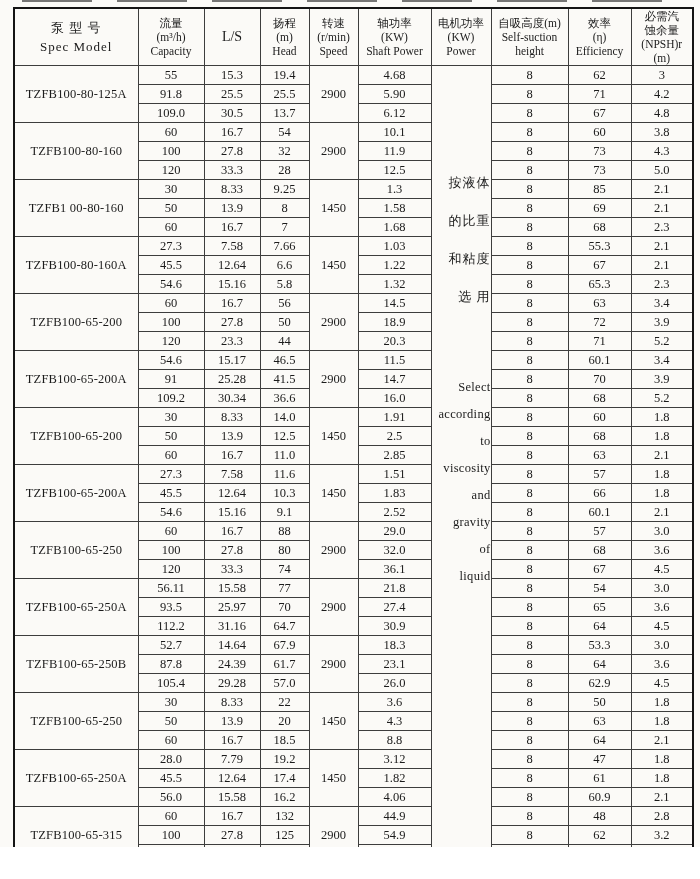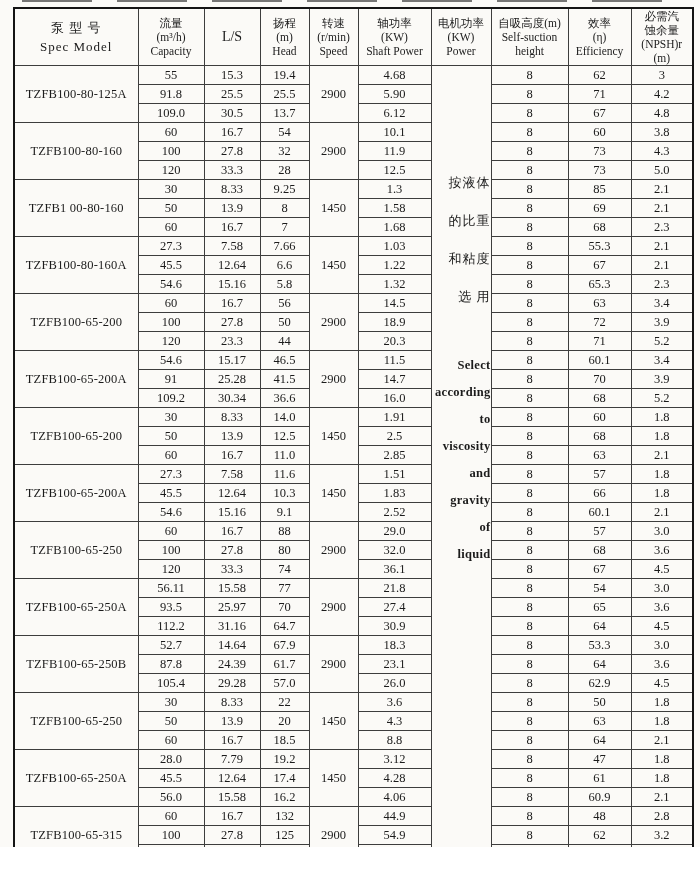--- a/index.html
+++ b/index.html
@@ -38,21 +38,21 @@
     white-space:pre-line;
   }
   .spec-table thead th.th-model{font-size:13px;line-height:1.5;letter-spacing:1px;}
   .spec-table thead th.th-ls{font-size:14px;}
   .spec-table tbody tr{height:19px;}
   .spec-table tbody td{font-size:12.5px;line-height:1;}
   td.model-cell{font-size:12px;letter-spacing:.2px;}
   td.power-cell{vertical-align:top;text-align:right;}
   .power-note{padding-top:98px;font-size:13px;}
   .power-note .cn-line{line-height:38px;letter-spacing:1px;}
-  .power-note .en-block{margin-top:36px;font-weight:bold;}
+  .power-note .en-block{margin-top:58px;}
   .power-note .en-line{line-height:27px;font-size:12.5px;letter-spacing:.3px;}
 </style>
 </head>
 <body>
 
 <div class="page">
   <div class="top-artifact"></div>
   <table class="spec-table">
     <colgroup>
       <col style="width:124px">
@@ -473,21 +473,21 @@
           <td rowspan="3">1450</td>
           <td>3.12</td>
           <td>8</td>
           <td>47</td>
           <td>1.8</td>
         </tr>
         <tr>
           <td>45.5</td>
           <td>12.64</td>
           <td>17.4</td>
-          <td>4.28</td>
+          <td>1.82</td>
           <td>8</td>
           <td>61</td>
           <td>1.8</td>
         </tr>
         <tr>
           <td>56.0</td>
           <td>15.58</td>
           <td>16.2</td>
           <td>4.06</td>
           <td>8</td>

